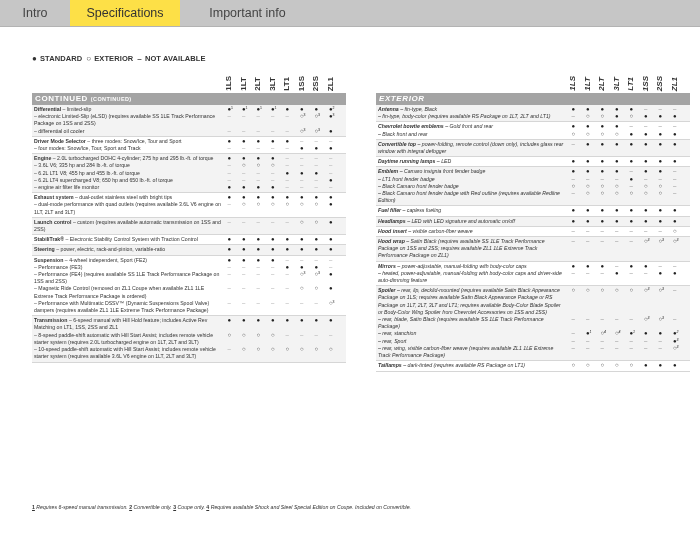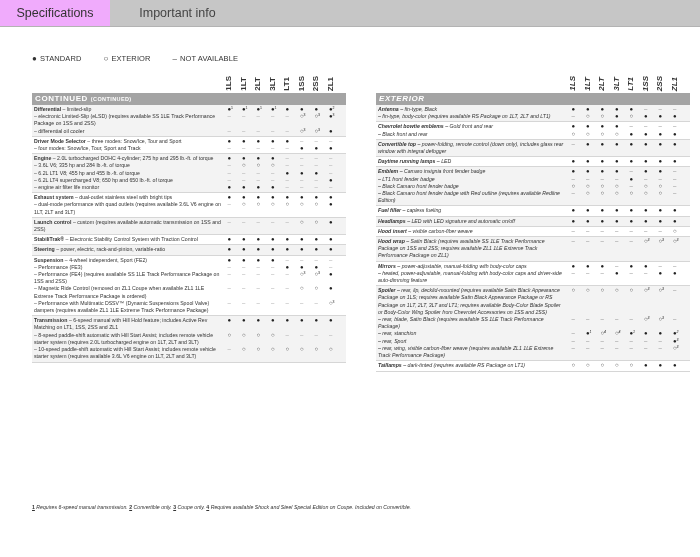--- a/index.html
+++ b/index.html
@@ -1,20 +1,20 @@
 <!DOCTYPE html>
 <html><head>
 <meta charset="utf-8">
 <style>
   html, body { margin:0; padding:0; }
   body { width:700px; height:557px; background:#ffffff; font-family:"Liberation Sans", sans-serif; color:#2b2b2b; position:relative; overflow:hidden; }
   .tabs { position:absolute; left:0; top:0; width:700px; height:26px; background:#c6c6c6; display:flex; border-bottom:1px solid #b3b3b3; }
   .tab { height:26px; line-height:26px; font-size:12.5px; color:#444; text-align:center; font-family:"Liberation Sans Narrow","Liberation Sans", sans-serif; cursor:pointer; }
-  .tab.active { background:#f0abfc; color:#333; }
-  .legend { position:absolute; left:32px; top:54px; font-size:7.5px; font-weight:normal; color:#333; display:flex; gap:22px; align-items:center; letter-spacing:0.1px; }
+  .tab.active { background:#fde047; color:#333; }
+  .legend { position:absolute; left:32px; top:54px; font-size:7.5px; font-weight:bold; color:#333; display:flex; gap:4px; align-items:center; letter-spacing:0.1px; }
   .legend span.sym { font-size:8px; margin-right:3px; }
   .panel { position:absolute; top:70px; width:314px; }
   .panel.left { left:32px; }
   .panel.right { left:376px;font-style:italic; }
   .colheads { height:23px; position:relative; }
   .colhead { position:absolute; bottom:2px; width:14px; font-size:8px; font-weight:bold; color:#333; writing-mode:vertical-rl; transform:rotate(180deg); text-align:left; line-height:14px; }
   .section { background:#a4a4a4; color:#fff; font-weight:bold; font-size:8px; height:12px; line-height:12px; padding-left:3px; letter-spacing:0.6px; }
   .section small { font-size:5.5px; letter-spacing:0.4px; }
   .group { border-bottom:1px solid #d6d6d6; padding:1px 0 1px 0; }
   .group:nth-child(odd) { background:#f3f3f3; }
@@ -26,20 +26,21 @@
   .cell { width:14.5px; text-align:center; font-size:6px; color:#222; position:relative; }
   .cell.na { color:#9a9a9a; }
   .cell sup { font-size:3.5px; position:absolute; top:-1px; margin-left:0px; }
   .footnote { position:absolute; left:32px; top:504px; font-size:5.2px; font-style:italic; color:#333; }
   .footnote u { font-style:normal; font-weight:bold; }
 </style>
 </head>
 <body>
 
 <div class="tabs" id="tabs">
+    <div class="tab" style="width: 70px;">Intro</div>
     <div class="tab active" style="width: 110px;">Specifications</div>
     <div class="tab" style="width: 135px;">Important info</div>
   </div>
 
 <div class="legend">
   <span><span class="sym">●</span><span>STANDARD</span></span>
   <span><span class="sym">○</span><span>EXTERIOR</span></span>
   <span><span class="sym">–</span><span>NOT AVAILABLE</span></span>
 </div>
 

